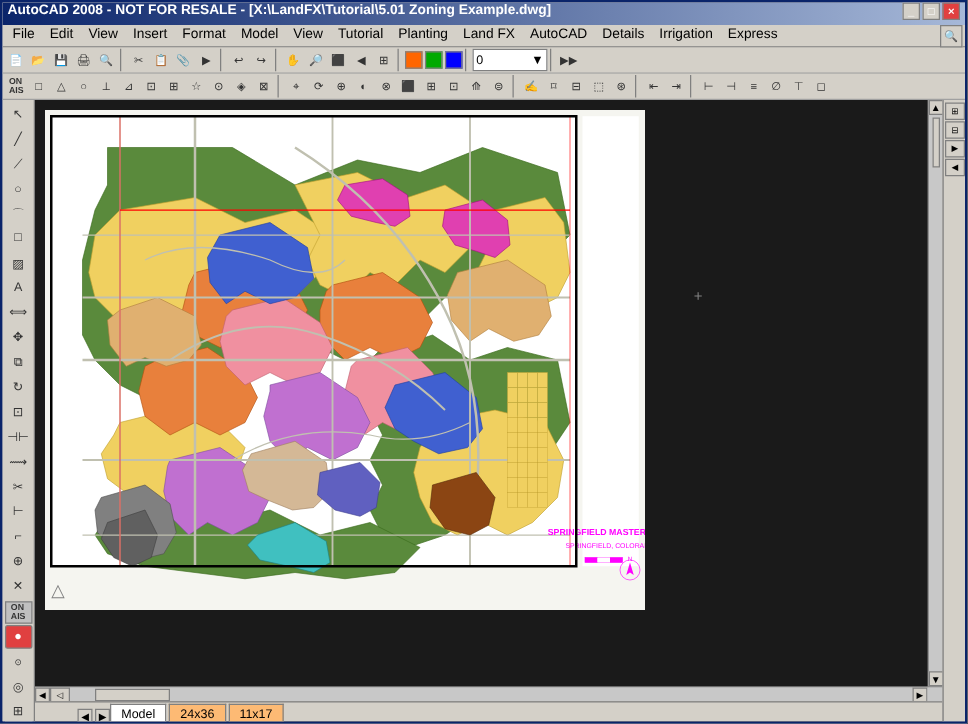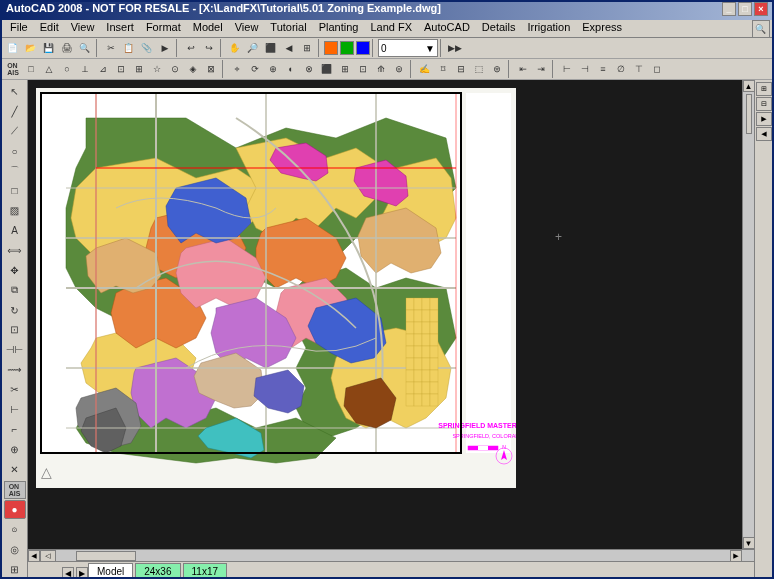--- a/index.html
+++ b/index.html
@@ -114,21 +114,21 @@
       height: 18px;
       background: #d4d0c8;
       display: flex;
       align-items: flex-end;
       padding-left: 30px;
       border-top: 1px solid #808080;
     }
     .tab {
       height: 16px;
       padding: 0 8px;
-      background: #86efac;
+      background: #fdba74;
       border: 1px solid #808080;
       border-bottom: none;
       font-size: 10px;
       display: flex; align-items: center;
       cursor: pointer;
       margin-right: 2px;
     }
     .tab.active { background: white; }
 
     

